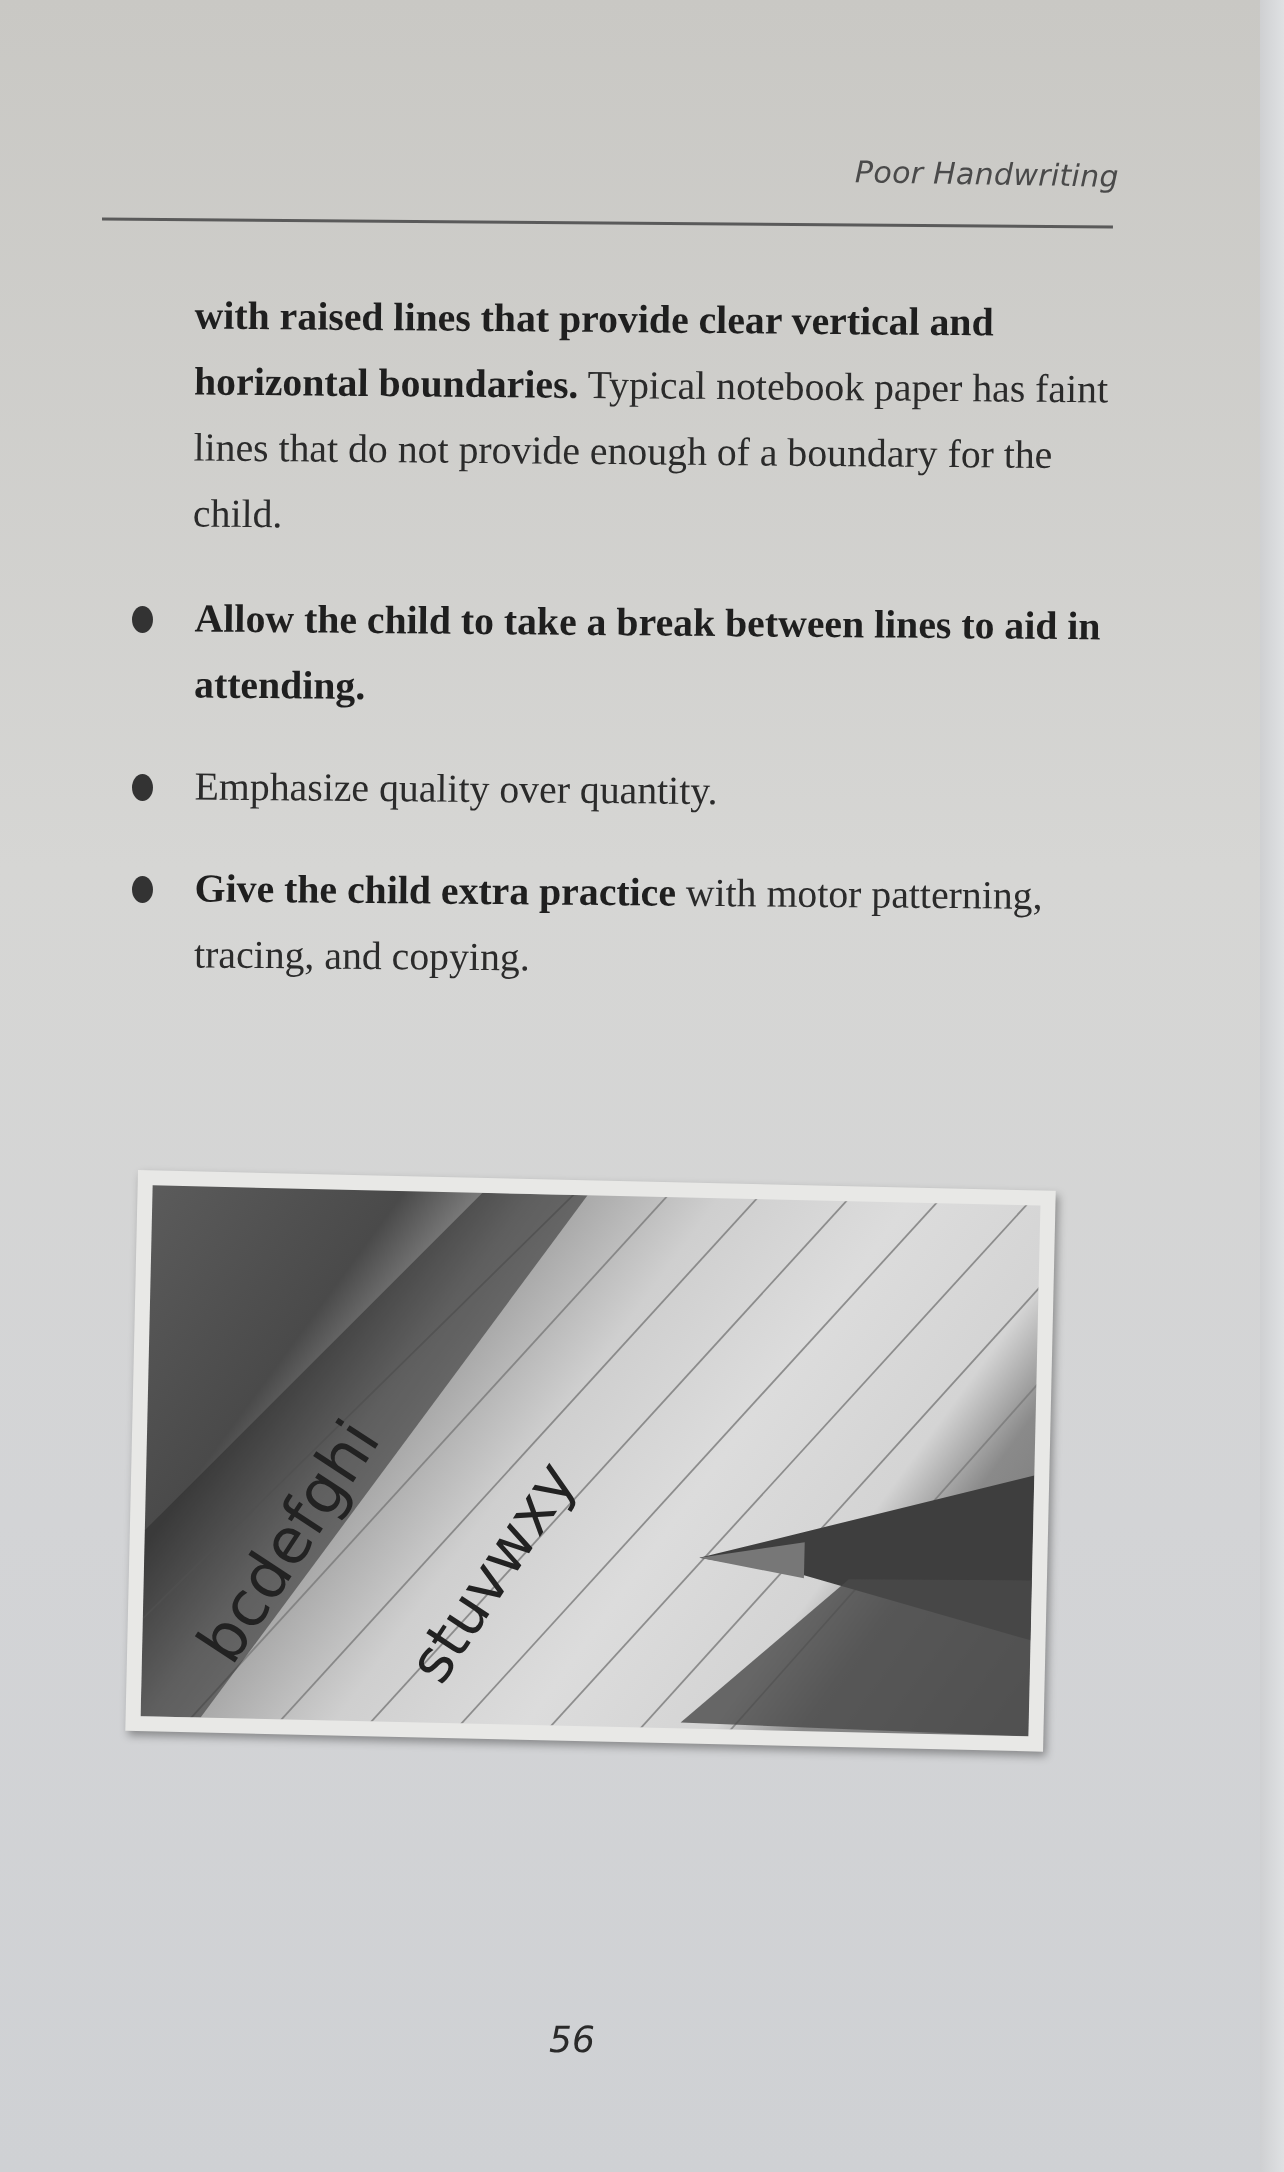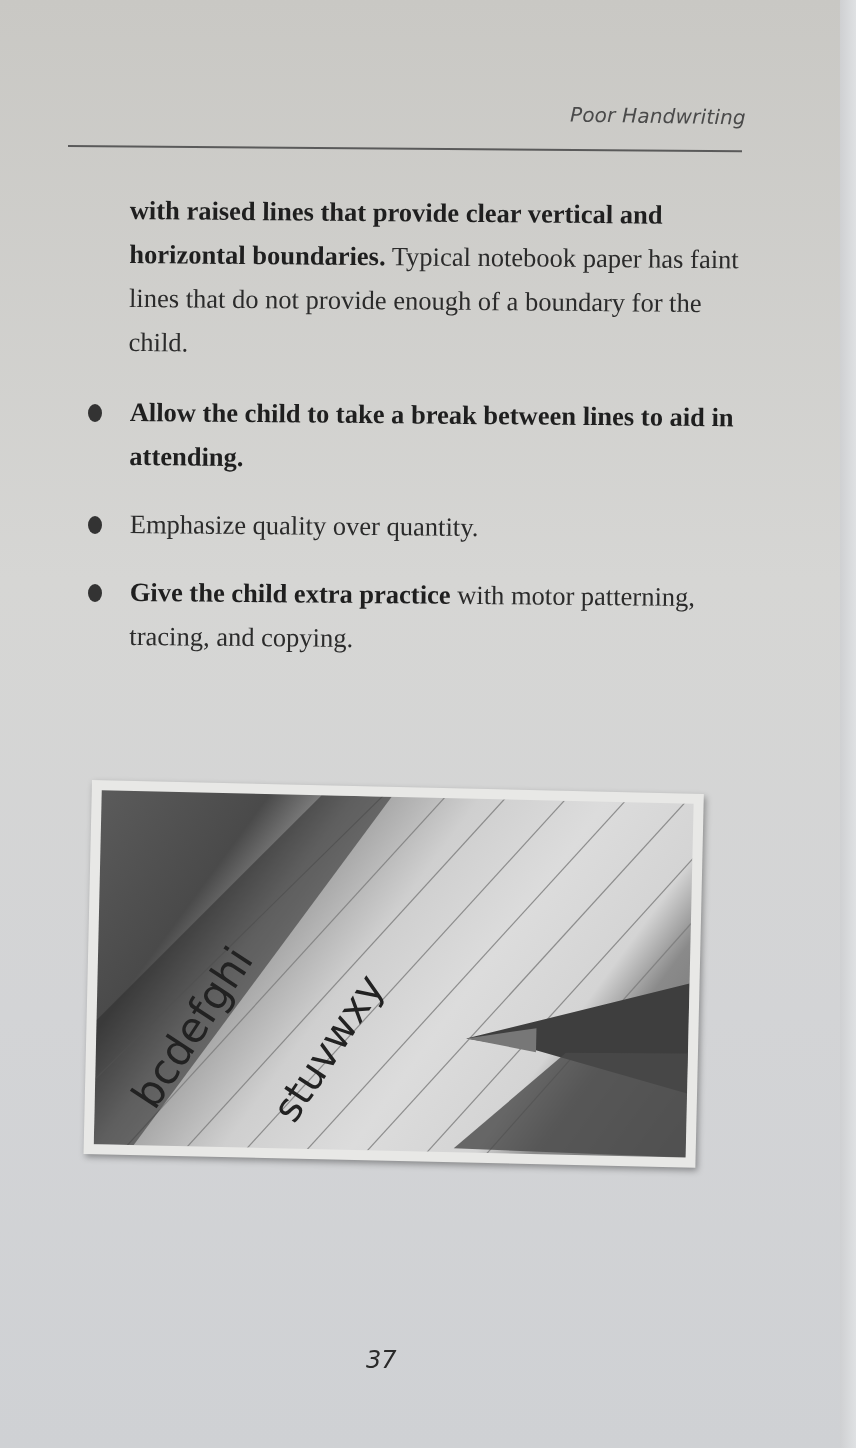--- a/index.html
+++ b/index.html
@@ -101,13 +101,13 @@
         <text x="200" y="330" font-size="40" fill="#222" stroke="none" transform="rotate(-58 200 330)">stuvwxy</text>
       </g>
 
       <polygon points="370,240 592,180 592,290 440,250" fill="#3e3e3e"></polygon>
       <polygon points="370,240 440,228 440,252" fill="#777"></polygon>
       <polygon points="360,350 470,252 592,250 592,354" fill="#4a4a4a" opacity="0.8"></polygon>
     </svg>
   </div>
 </div>
 
-<div class="page-number">37</div>
+<div class="page-number">56</div>
 
 </body></html>

